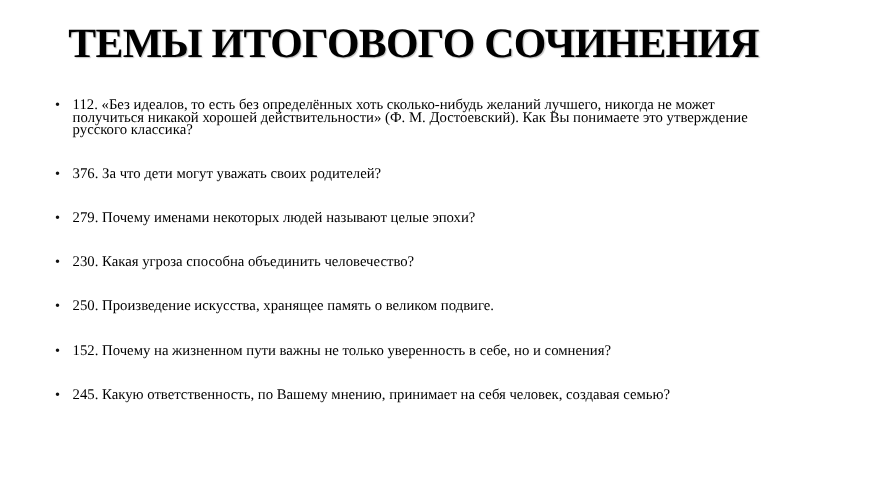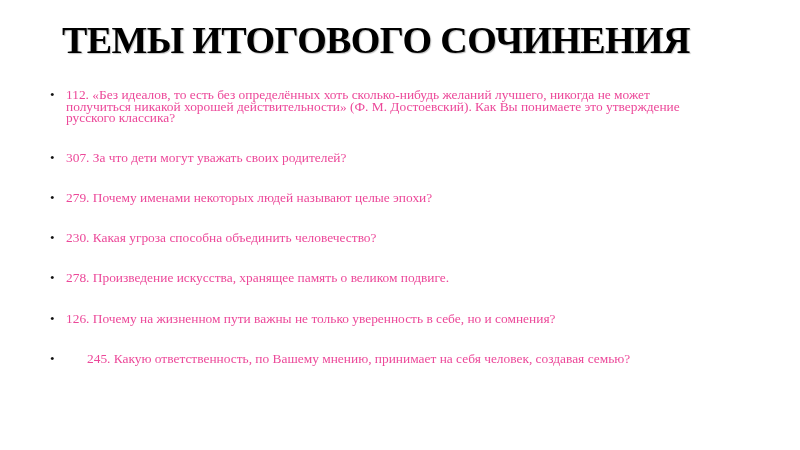--- a/index.html
+++ b/index.html
@@ -57,52 +57,52 @@
       width: 12px;
       font-size: 13px;
       line-height: 11.5px;
       color: #111111;
     }
     .text {
       position: absolute;
       left: 16px;
       top: 0;
       width: 640px;
-      color: #ec4899;
+      color: #000000;
     }
   </style>
 </head>
 <body>
 
 <div class="slide">
   <h1 class="title">ТЕМЫ ИТОГОВОГО СОЧИНЕНИЯ</h1>
 
   <ul class="list">
     <li class="item" style="top:89px;">
       <span class="bullet">•</span>
       <span class="text">112. «Без идеалов, то есть без определённых хоть сколько-нибудь желаний лучшего, никогда не может получиться никакой хорошей действительности» (Ф. М. Достоевский). Как Вы понимаете это утверждение русского классика?</span>
     </li>
     <li class="item" style="top:152px;">
       <span class="bullet">•</span>
-      <span class="text">307. За что дети могут уважать своих родителей?</span>
+      <span class="text">376. За что дети могут уважать своих родителей?</span>
     </li>
     <li class="item" style="top:192px;">
       <span class="bullet">•</span>
       <span class="text">279. Почему именами некоторых людей называют целые эпохи?</span>
     </li>
     <li class="item" style="top:232px;">
       <span class="bullet">•</span>
       <span class="text">230. Какая угроза способна объединить человечество?</span>
     </li>
     <li class="item" style="top:272px;">
       <span class="bullet">•</span>
-      <span class="text">278. Произведение искусства, хранящее память о великом подвиге.</span>
+      <span class="text">250. Произведение искусства, хранящее память о великом подвиге.</span>
     </li>
     <li class="item" style="top:313px;">
       <span class="bullet">•</span>
-      <span class="text">126. Почему на жизненном пути важны не только уверенность в себе, но и сомнения?</span>
+      <span class="text">152. Почему на жизненном пути важны не только уверенность в себе, но и сомнения?</span>
     </li>
     <li class="item" style="top:353px;">
       <span class="bullet">•</span>
-      <span class="text" style="width:700px;margin-left:21px;">245. Какую ответственность, по Вашему мнению, принимает на себя человек, создавая семью?</span>
+      <span class="text" style="width:700px;">245. Какую ответственность, по Вашему мнению, принимает на себя человек, создавая семью?</span>
     </li>
   </ul>
 </div>
 
 </body></html>

